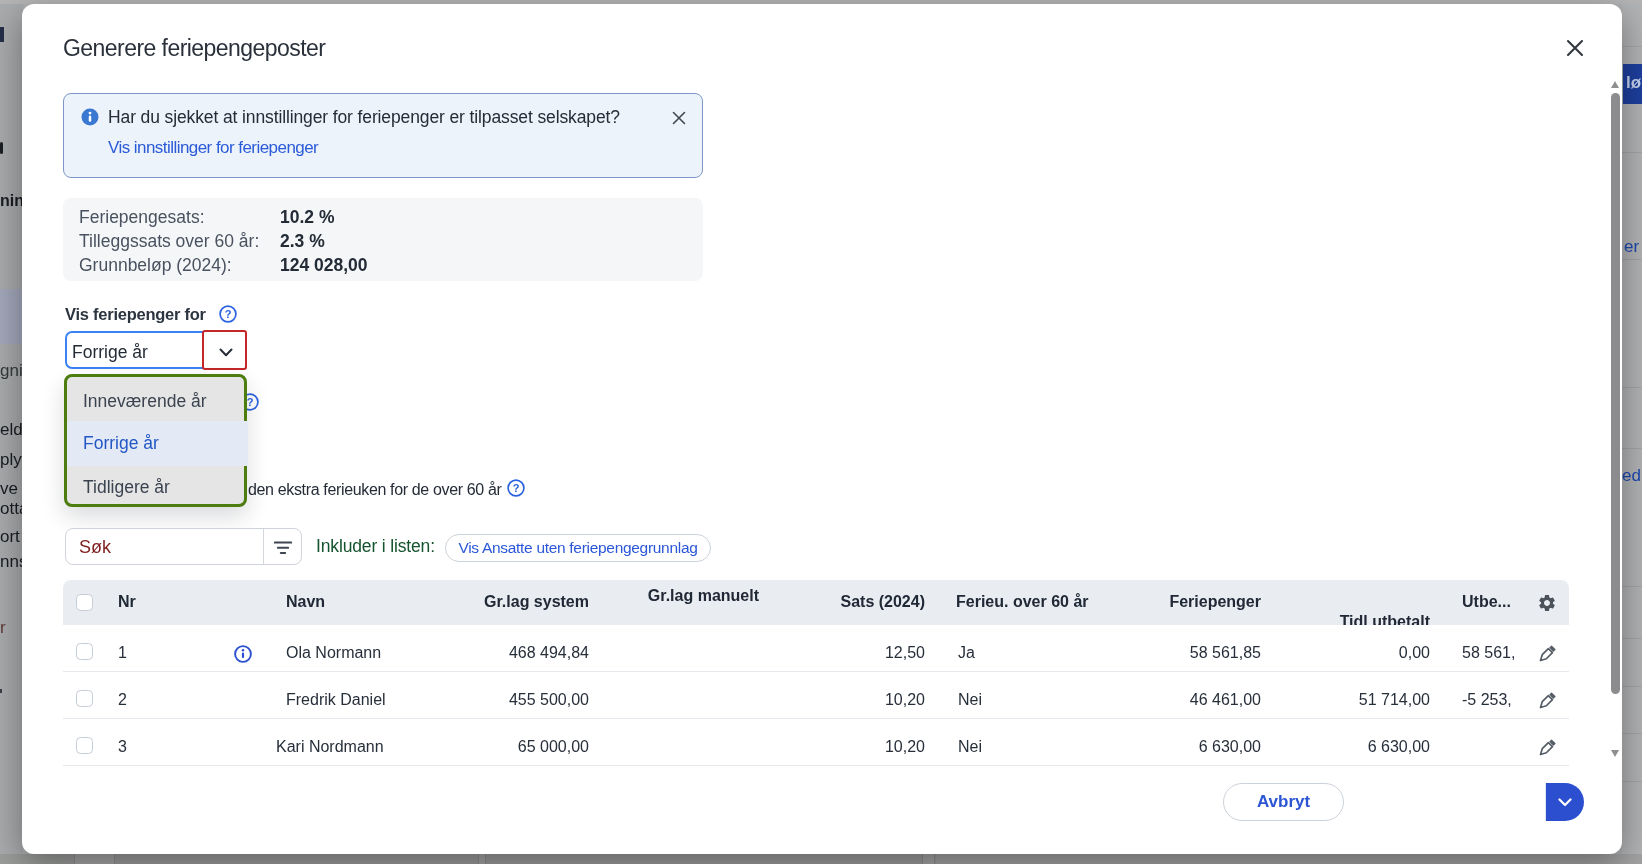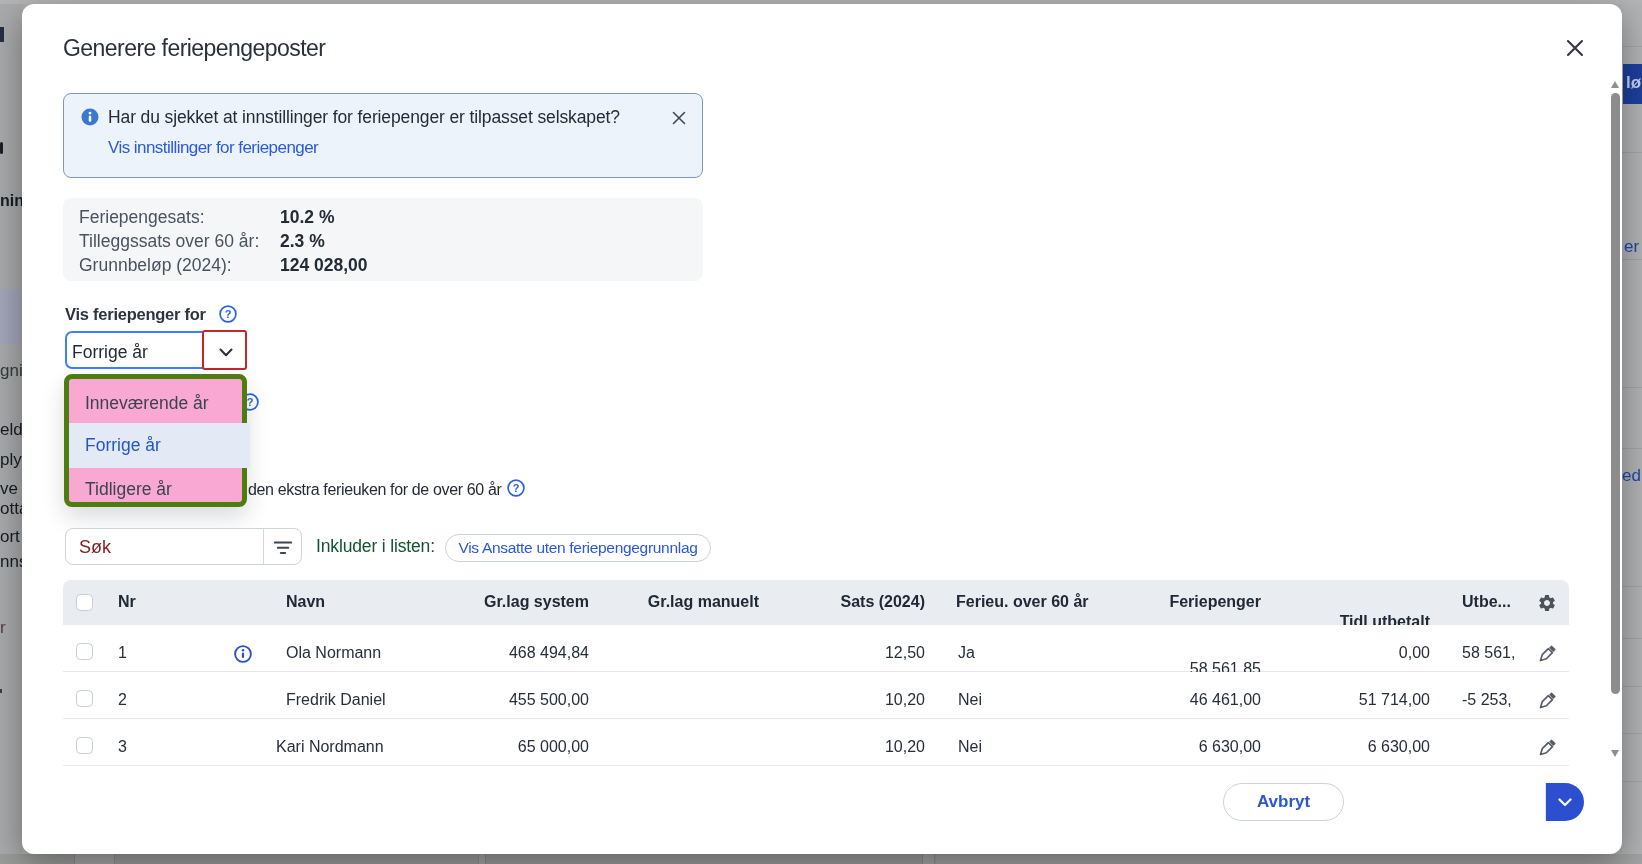--- a/index.html
+++ b/index.html
@@ -25,21 +25,21 @@
   
   .panel { left:63px; top:198px; width:640px; height:83px; background:#f5f6f8; border-radius:8px; }
   .panel .row { position:absolute; left:16px; font-size:17.5px; line-height:22px; color:#49525f; white-space:nowrap; }
   .panel .val { position:absolute; left:201px; font-weight:700; color:#232b36; }
   .lbl { left:65px; top:305px; font-size:16.5px; letter-spacing:-0.25px; font-weight:600; color:#2c343f; }
   
   .select { left:65px; top:331px; width:181px; height:38px; background:#fff; border:2px solid #3b82f6; border-radius:7px; }
   .select-text { left:72px; top:342px; font-size:17.5px; color:#232b36; }
   .redseg { left:202px; top:330px; width:45px; height:40px; background:#fff; border:2.5px solid #c42727; border-radius:3px; }
   
-  .menu { left:64px; top:374px; width:183px; height:133px; background:#f9a8d4; border:5px solid #4d7c0f; border-radius:8px;
+  .menu { left:64px; top:374px; width:183px; height:133px; background:#e5e5e5; border:3px solid #4d7c0f; border-radius:8px;
           box-shadow:0 10px 22px rgba(23,31,44,0.16); }
   .menu .item { position:absolute; left:16px; font-size:17.5px; color:#3a434f; }
   .menu .sel-band { position:absolute; left:0; top:44px; width:181px; height:45px; background:#e3eaf6; }
   
   .chkfrag { left:248px; top:481px; font-size:16px; letter-spacing:-0.35px; line-height:18px; color:#252c37; }
   
   .search { left:65px; top:528px; width:237px; height:37px; border:1px solid #cfd4da; border-radius:8px; background:#fff; }
   .search-ph { left:79px; top:537px; font-size:18px; color:#7f1d1d; }
   .search-div { left:263px; top:529px; width:1px; height:35px; background:#d4d8dd; }
   .incl { left:316px; top:536px; font-size:17.5px; letter-spacing:-0.15px; color:#14532d; }
@@ -185,21 +185,21 @@
       </svg>
   </div>
   <div class="abs incl">Inkluder i listen:</div>
   <div class="abs pill">Vis Ansatte uten feriepengegrunnlag</div>
 
   <div class="abs thead">
     <div class="cb" style="top:14px"></div>
     <div class="hcell" style="left:55px; top:13px;">Nr</div>
     <div class="hcell" style="left:223px; top:13px;">Navn</div>
     <div class="hcell num" style="right:980px; top:13px;">Gr.lag system</div>
-    <div class="hcell num" style="right:810px; top:13px;">Gr.lag manuelt</div>
+    <div class="hcell num" style="right:810px; top:7px;">Gr.lag manuelt</div>
     <div class="hcell num" style="right:644px; top:13px;">Sats (2024)</div>
     <div class="hcell" style="left:893px; top:13px;">Ferieu. over 60 år</div>
     <div class="hcell num" style="right:308px; top:13px;">Feriepenger</div>
     <div class="hcell num" style="right:139px; top:13px;margin-top:20px;">Tidl utbetalt</div>
     <div class="hcell" style="left:1399px; top:13px;">Utbe...</div>
     <div style="position:absolute;left:1474px;top:13px;">
       <svg width="20" height="20" viewBox="0 0 24 24">
           <path fill="#4b525a" d="M19.14 12.94c.04-.3.06-.61.06-.94 0-.32-.02-.64-.07-.94l2.03-1.58c.18-.14.23-.41.12-.61l-1.92-3.32c-.12-.22-.37-.29-.59-.22l-2.39.96c-.5-.38-1.03-.7-1.62-.94l-.36-2.54c-.04-.24-.24-.41-.48-.41h-3.84c-.24 0-.43.17-.47.41l-.36 2.54c-.59.24-1.13.57-1.62.94l-2.39-.96c-.22-.08-.47 0-.59.22L2.74 8.87c-.12.21-.08.47.12.61l2.03 1.58c-.05.3-.09.63-.09.94s.02.64.07.94l-2.03 1.58c-.18.14-.23.41-.12.61l1.92 3.32c.12.22.37.29.59.22l2.39-.96c.5.38 1.03.7 1.62.94l.36 2.54c.05.24.24.41.48.41h3.84c.24 0 .44-.17.47-.41l.36-2.54c.59-.24 1.13-.56 1.62-.94l2.39.96c.22.08.47 0 .59-.22l1.92-3.32c.12-.22.07-.47-.12-.61l-2.01-1.58zM12 15.6c-1.98 0-3.6-1.62-3.6-3.6s1.62-3.6 3.6-3.6 3.6 1.62 3.6 3.6-1.62 3.6-3.6 3.6z"></path>
         </svg>
     </div>
@@ -212,21 +212,21 @@
       <svg width="18" height="18" viewBox="0 0 18 18">
           <circle cx="9" cy="9" r="7.9" fill="none" stroke="#2b4fd0" stroke-width="1.9"></circle>
           <circle cx="9" cy="5.2" r="1.25" fill="#2b4fd0"></circle>
           <rect x="7.9" y="7.6" width="2.2" height="5.6" rx="1.1" fill="#2b4fd0"></rect>
         </svg>
     </div>
     <div class="cell" style="left:223px; top:19px;">Ola Normann</div>
     <div class="cell num" style="right:980px; top:19px;text-align:center;">468 494,84</div>
     <div class="cell num" style="right:644px; top:19px;">12,50</div>
     <div class="cell" style="left:895px; top:19px;">Ja</div>
-    <div class="cell num" style="right:308px; top:19px;margin-top:16px;">58 561,85</div>
+    <div class="cell num" style="right:308px; top:19px;">58 561,85</div>
     <div class="cell num" style="right:139px; top:19px;">0,00</div>
     <div class="cell" style="left:1399px; top:19px;">58 561,</div>
     <div style="position:absolute;left:1474px;top:19px;">
       <svg width="20" height="20" viewBox="0 0 20 20">
           <g transform="rotate(45 10 10)">
             <rect x="7" y="0.6" width="6" height="3.4" rx="0.6" fill="#565d66"></rect>
             <path d="M7.1 5.2 h5.8 v8.6 l-2.9 5.4 l-2.9 -5.4 z" fill="none" stroke="#565d66" stroke-width="1.7" stroke-linejoin="round"></path>
           </g>
         </svg>
     </div>

